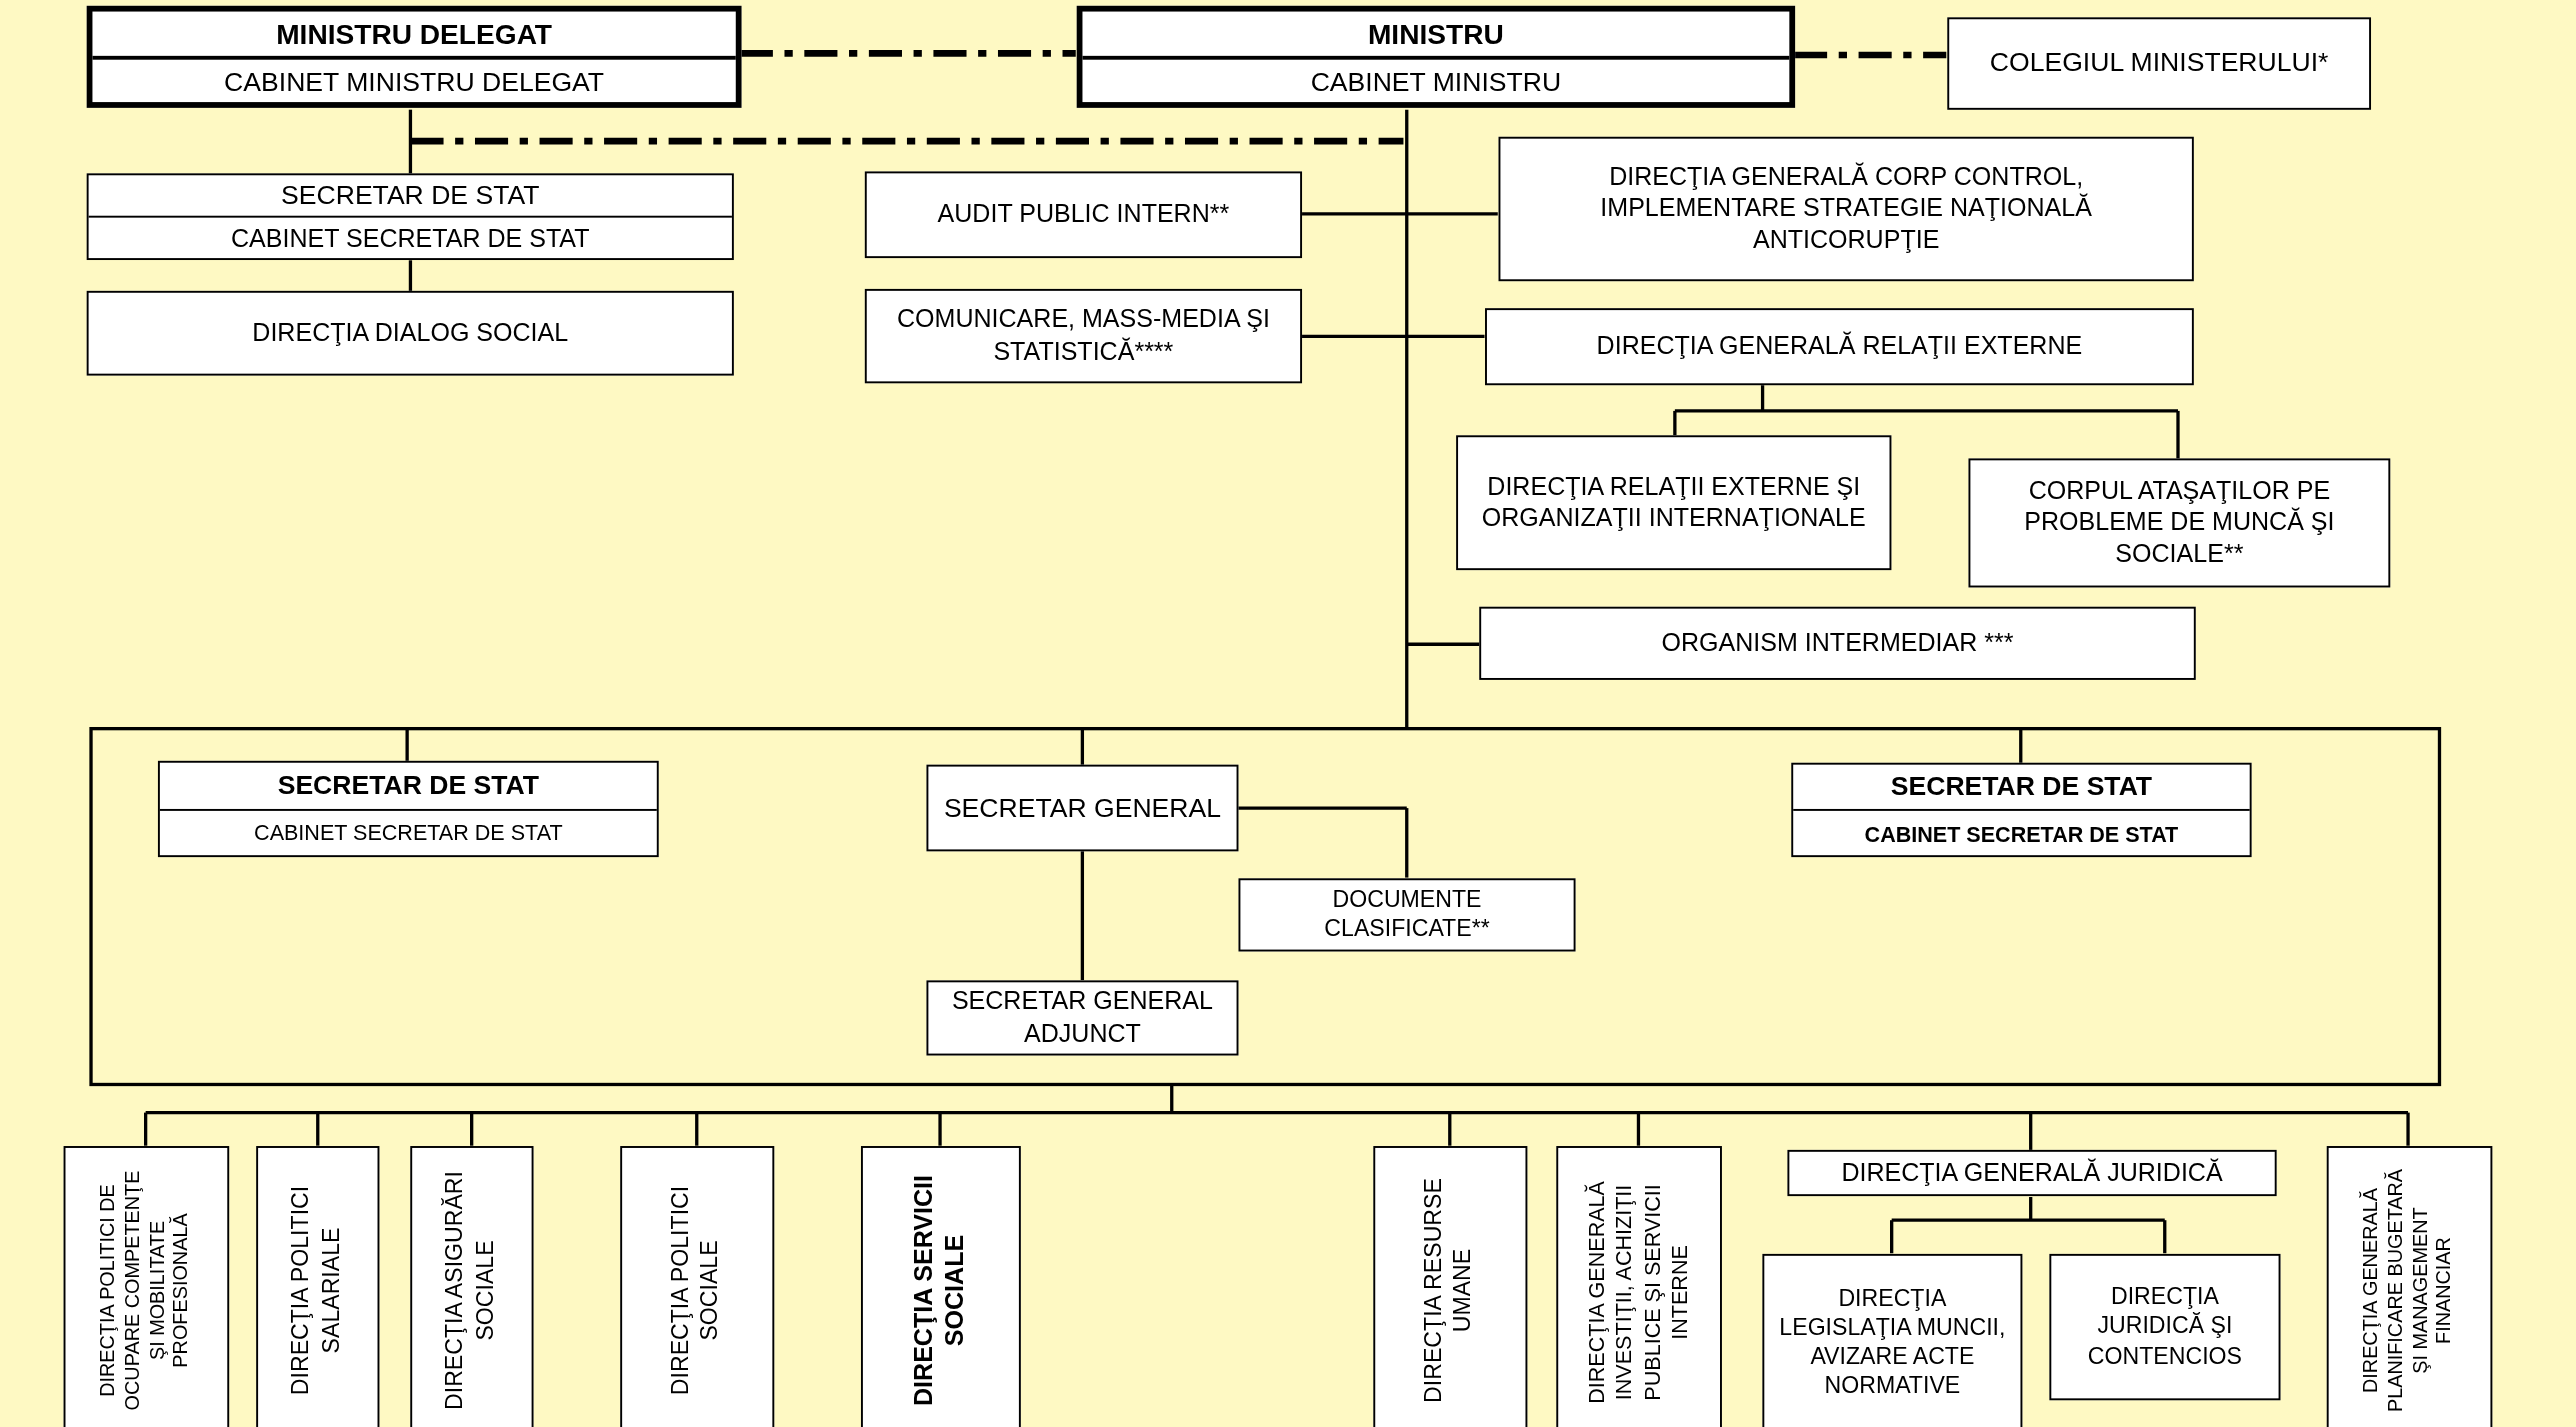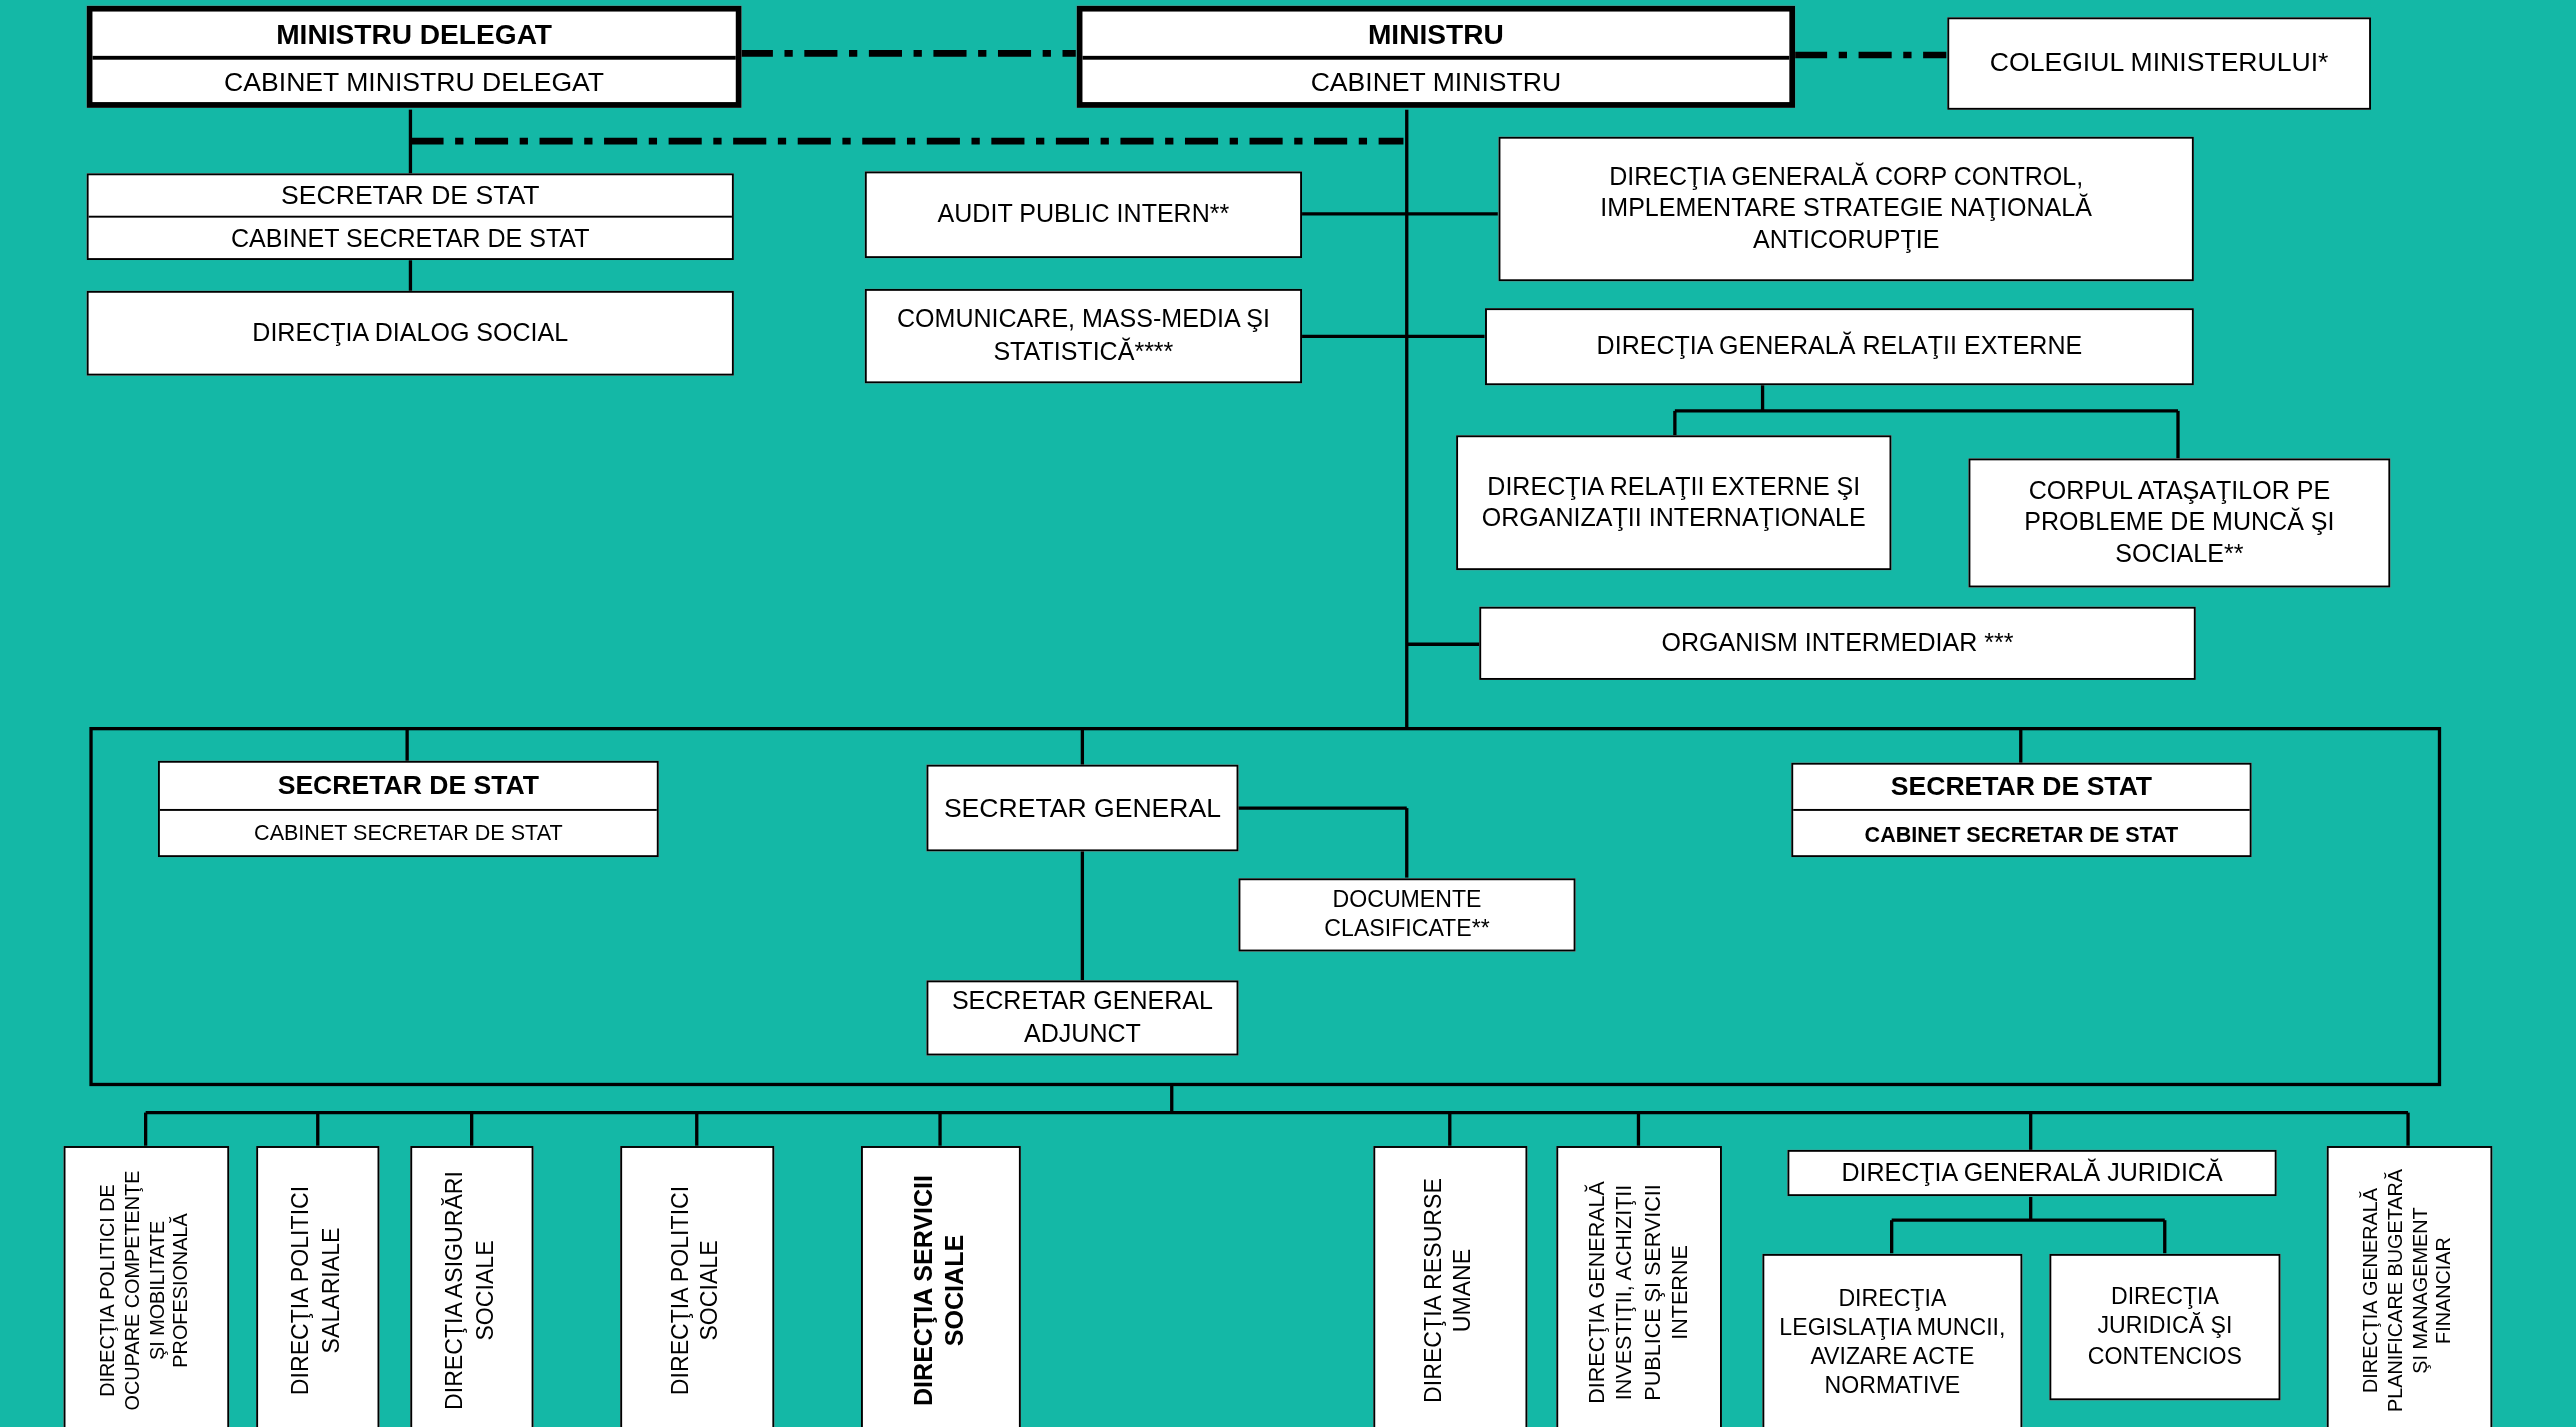--- a/index.html
+++ b/index.html
@@ -1,18 +1,18 @@
 <!DOCTYPE html>
 <html style="font-size:13.8px"><head>
 <meta charset="utf-8">
 <style>
   * { margin: 0; padding: 0; box-sizing: border-box; }
   html, body { background: #ffffff; }
   body { font-family: "Liberation Sans", sans-serif; color: #000; }
-  .stage { position: relative; width: 2576px; height: 1428px; background: #14b8a6; overflow: hidden; }
+  .stage { position: relative; width: 2576px; height: 1428px; background: #fef9c3; overflow: hidden; }
   .canvas { position: absolute; left: 0; top: 0; width: 1337px; height: 742px;
             transform: scale(1.9261); transform-origin: 0 0; }
   svg.wires { position: absolute; left: 0; top: 0; width: 1337px; height: 742px; }
   svg.wires line, svg.wires rect { stroke: #000; stroke-width: 2; }
   svg.wires rect { fill: none; }
   svg.wires line.dd { stroke-width: 4; stroke-dasharray: 20 7 5 7; }
   .node { position: absolute; background: #fff; border: 1.7px solid #000;
           display: flex; align-items: center; justify-content: center; text-align: center; }
   .node.col { flex-direction: column; align-items: stretch; justify-content: stretch; }
   .row { flex: 1; display: flex; align-items: center; justify-content: center; padding: 0 3.4px; }

